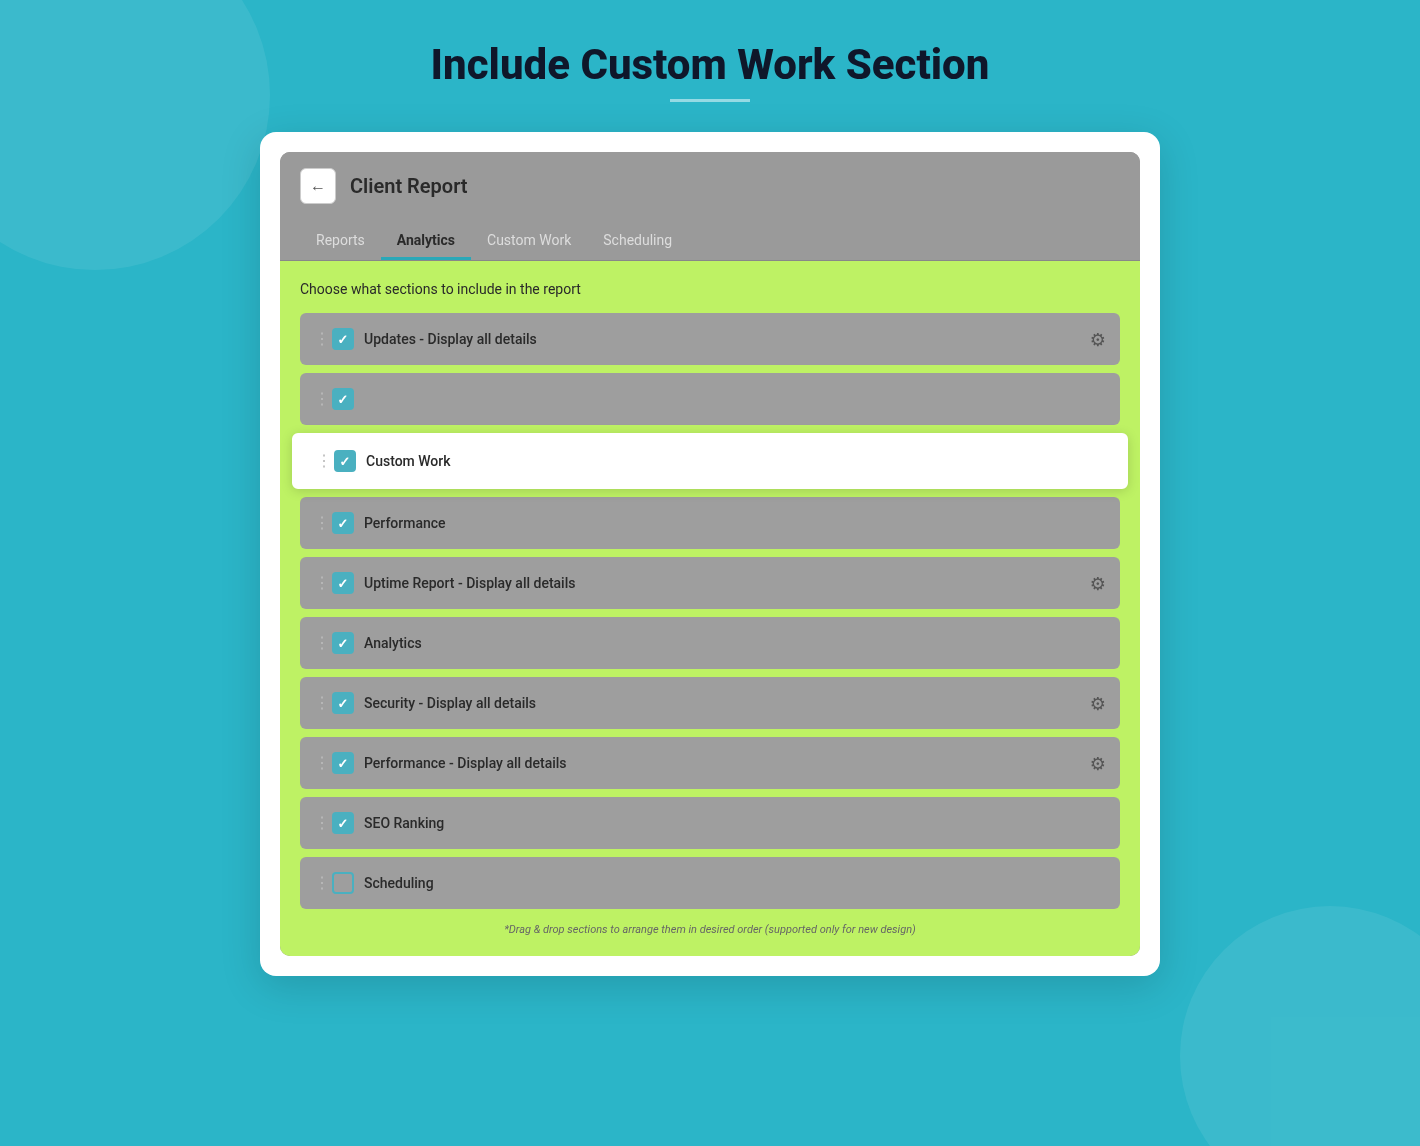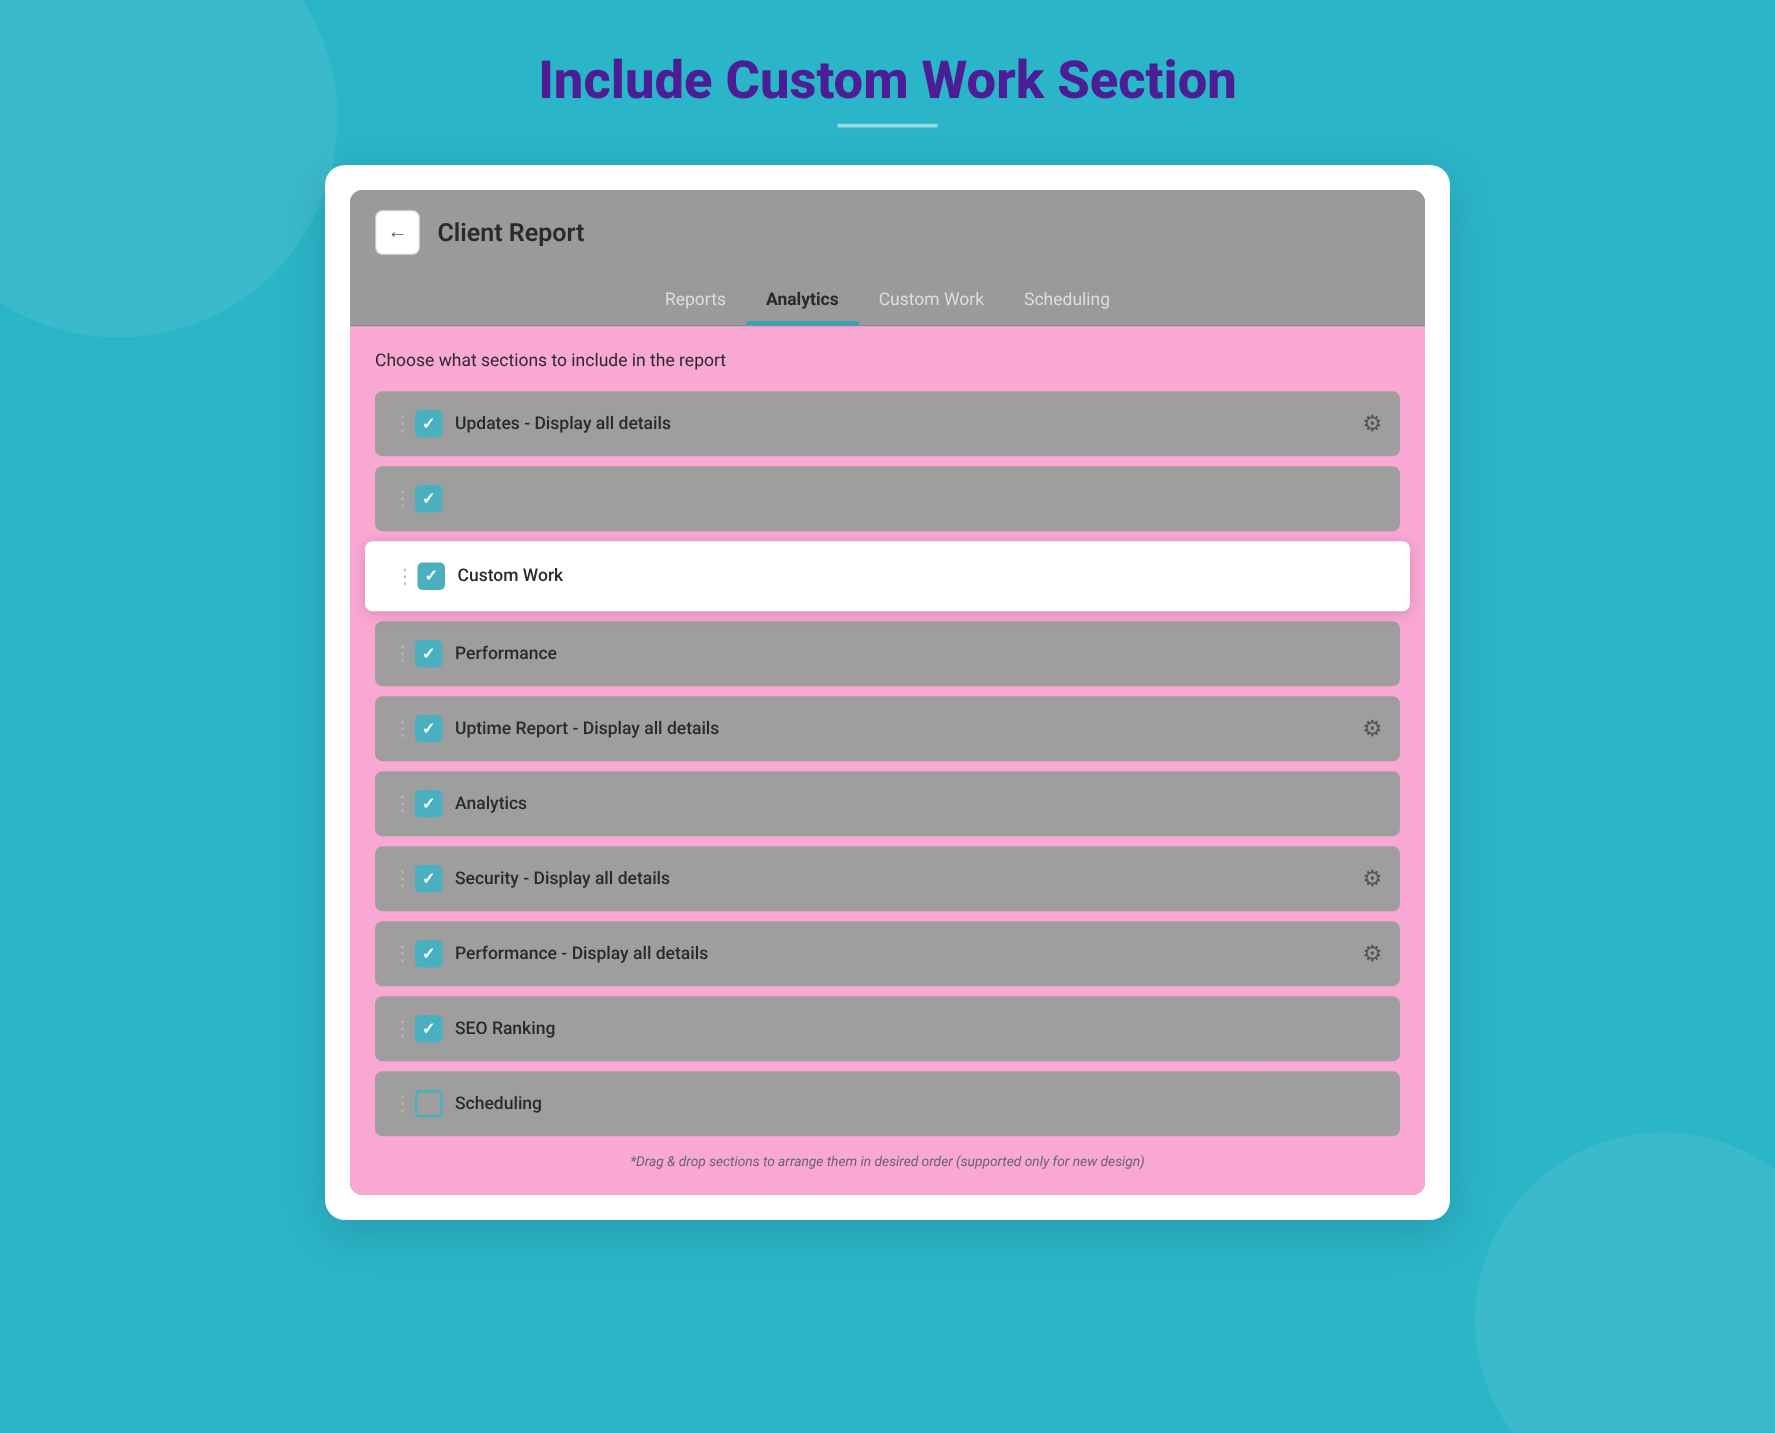--- a/index.html
+++ b/index.html
@@ -33,21 +33,21 @@
       position: absolute;
       bottom: -60px;
       right: -60px;
       width: 300px;
       height: 300px;
       background: rgba(255,255,255,0.08);
       border-radius: 50%;
     }
 
     .page-title {
-      color: #4c1d95;
+      color: #0f172a;
       font-size: 42px;
       font-weight: 800;
       text-align: center;
       margin-bottom: 10px;
       position: relative;
       z-index: 1;
     }
 
     .title-underline {
       width: 80px;
@@ -105,21 +105,20 @@
       font-weight: 600;
     }
 
     
     .tabs-bar {
       background: #9a9a9a;
       display: flex;
       gap: 0;
       padding: 0 20px;
       border-bottom: 1px solid #888;
-      justify-content: center;
     }
 
     .tab-item {
       padding: 12px 16px;
       font-size: 14px;
       color: #ddd;
       cursor: pointer;
       position: relative;
       white-space: nowrap;
     }
@@ -135,21 +134,21 @@
       position: absolute;
       bottom: 0;
       left: 0;
       right: 0;
       height: 3px;
       background: #2aa8b8;
     }
 
     
     .panel-content {
-      background: #f9a8d4;
+      background: #bef264;
       padding: 20px;
     }
 
     .section-label {
       color: #2a2a2a;
       font-size: 14px;
       margin-bottom: 16px;
     }
 
     

